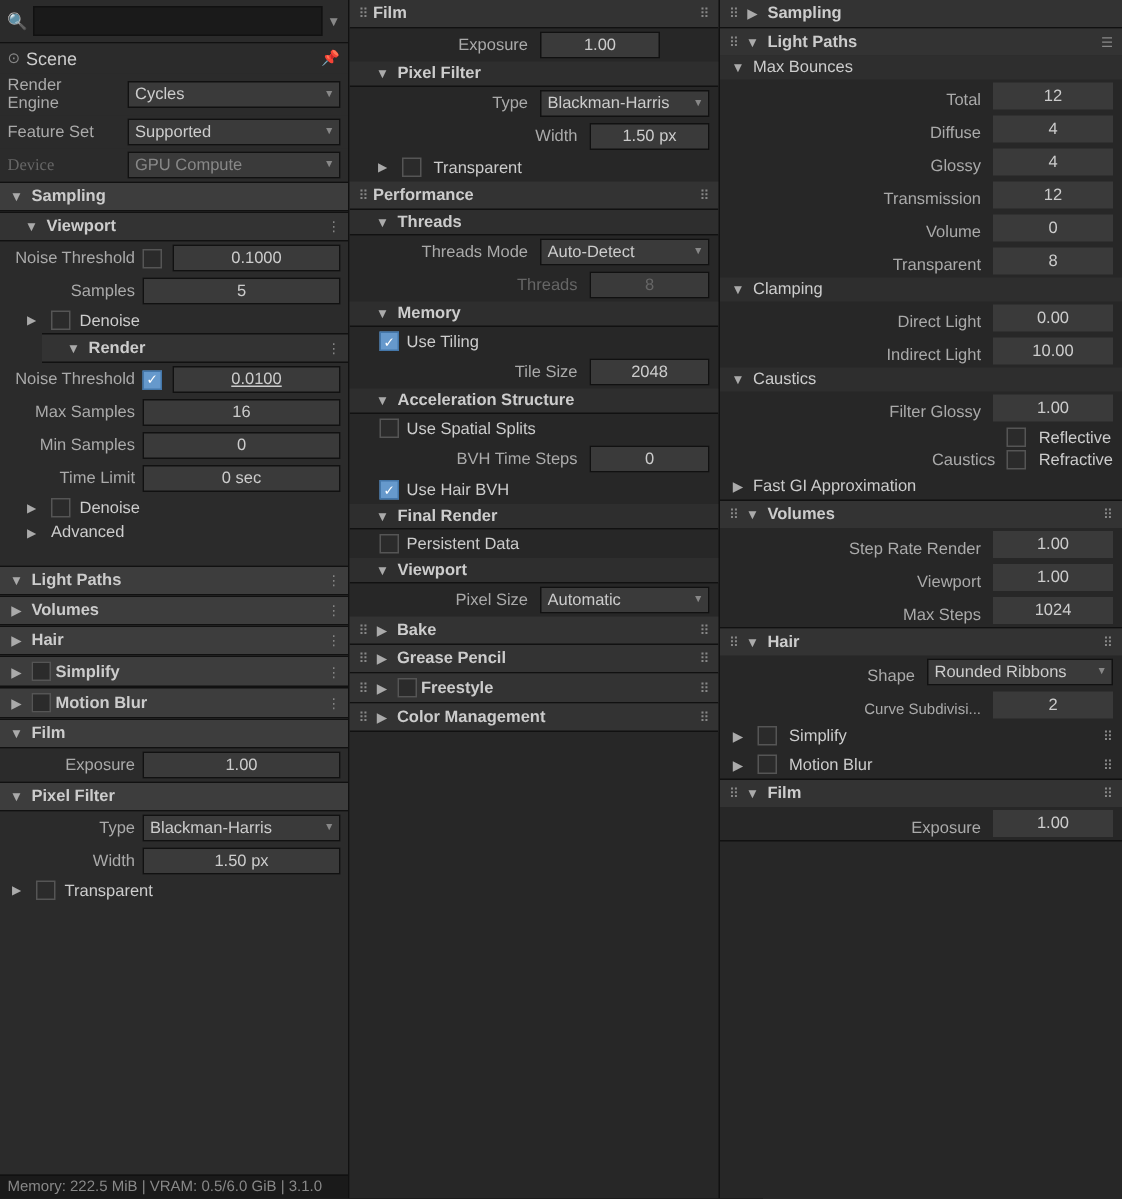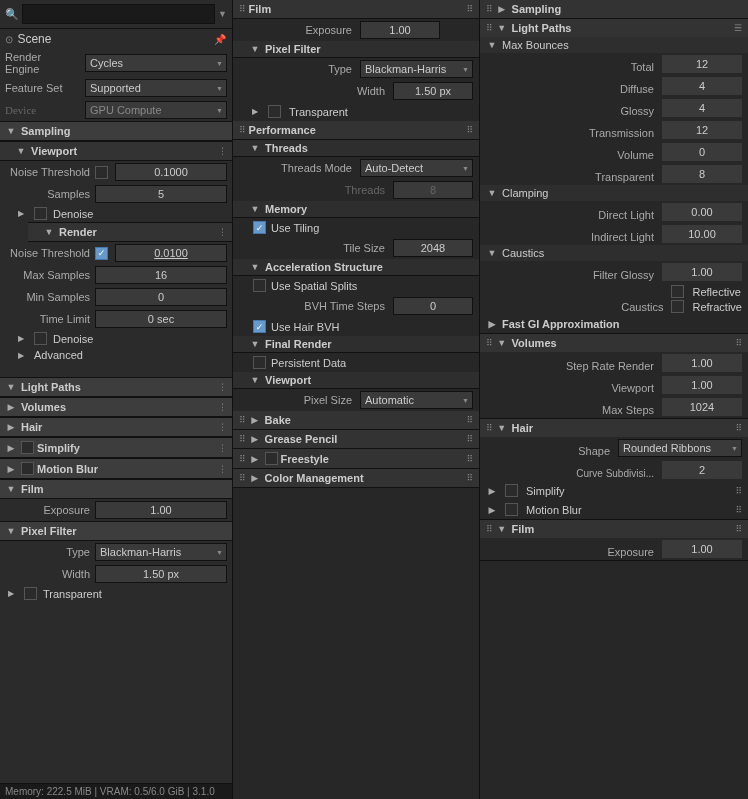--- a/index.html
+++ b/index.html
@@ -696,21 +696,21 @@
             <div class="empty-checkbox"></div>
             <span>Reflective</span>
           </div>
           <div style="display:flex;align-items:center;gap:3px;">
             <div class="empty-checkbox"></div>
             <span>Refractive</span>
           </div>
         </div>
       </div>
 
-      <div style="padding:3px 6px;display:flex;align-items:flex-start;font-weight:bold;">
+      <div style="padding:3px 6px;display:flex;align-items:flex-start;">
         <span class="chevron chevron-right"></span>
         <span>Fast GI Approximation</span>
       </div>
     </div>
 
     <div class="rp-section">
       <div class="rp-section-header">
         <span style="color:#888;font-size:9px;margin-right:3px;">⠿</span>
         <span class="chevron chevron-down"></span>
         <span class="section-title">Volumes</span>

